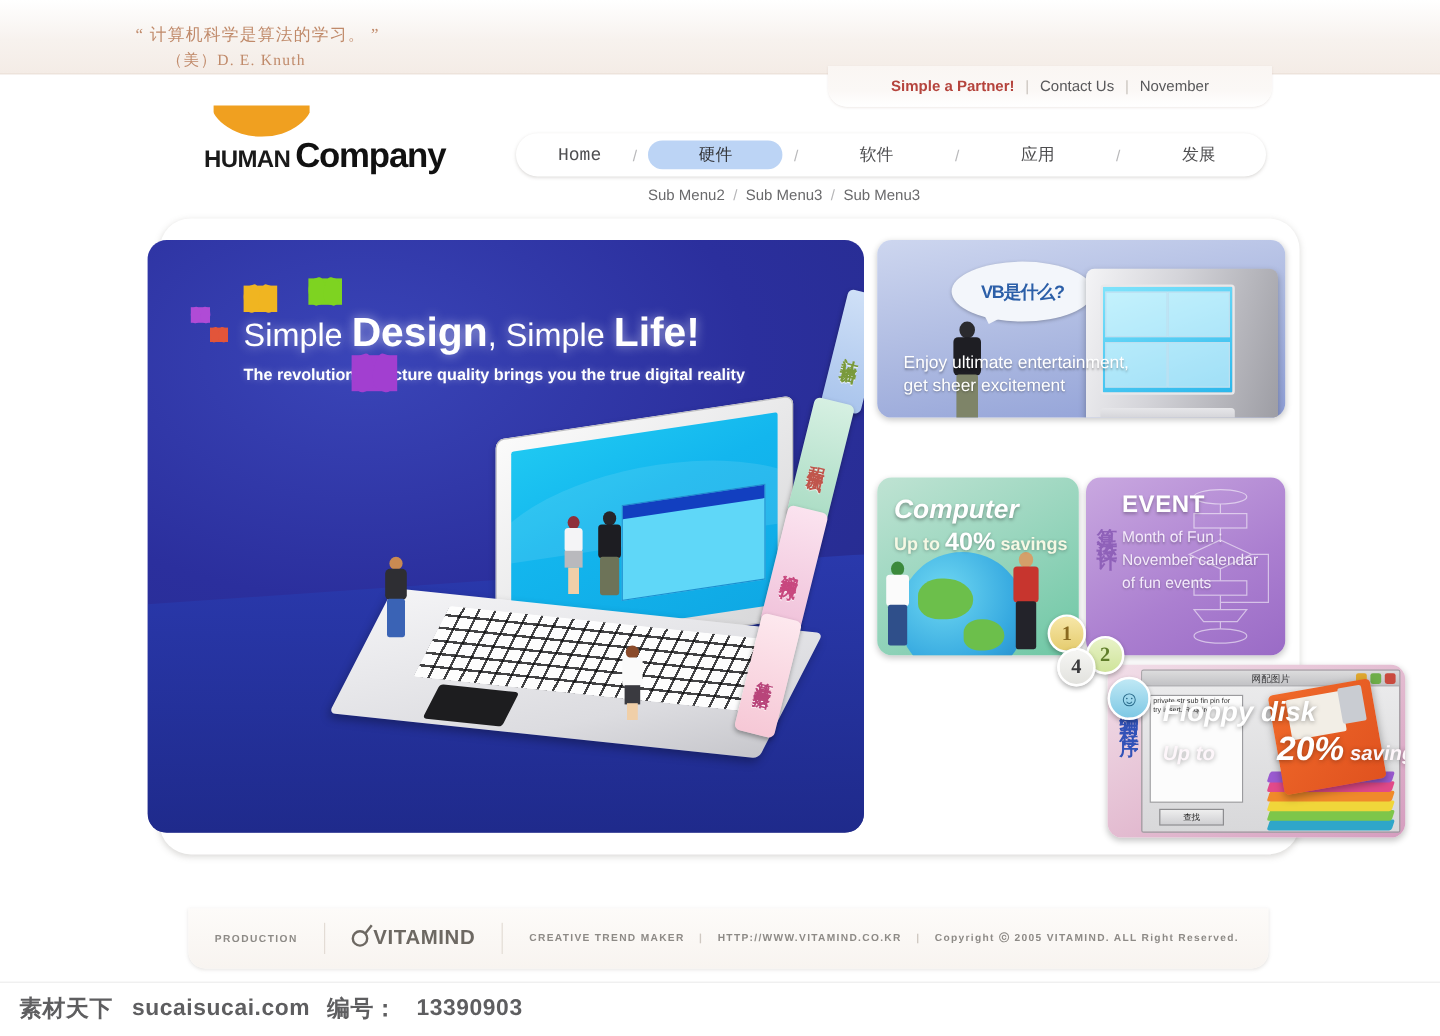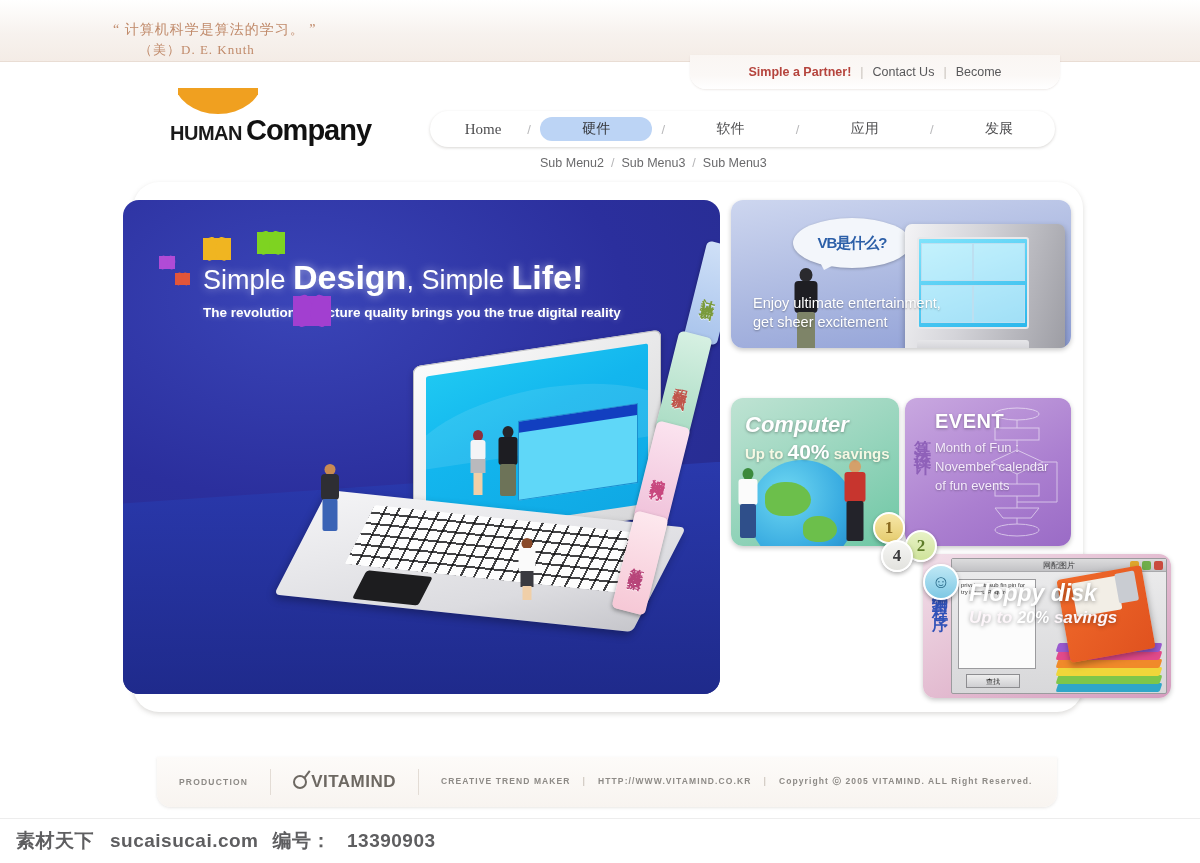--- a/index.html
+++ b/index.html
@@ -68,21 +68,21 @@
     position:absolute; left:430px; top:111px; width:625px; height:36px;
     background:#ffffff; border-radius:18px;
     box-shadow:0 1px 3px rgba(120,110,105,.28);
     display:flex; align-items:center;
   }
   .nav-item{
     flex:0 0 auto; display:flex; align-items:center; justify-content:center;
     font-size:14px; color:#4e4e50; height:24px; border-radius:12px;
     padding:0 12px; cursor:pointer;
   }
-  .nav-item.home{ width:70px; margin-left:18px; font-family:Liberation Serif, serif; font-size:15px;}
+  .nav-item.home{ width:70px; margin-left:18px; font-family:Liberation Mono, monospace; font-size:15px;}
   .nav-item.cn{ width:112px; }
   .nav-item.active{ background:#bcd4f5; color:#34363a; }
   .nav-sep{ color:#b9b9bb; font-size:13px; width:24px; text-align:center; }
 
   .submenu{
     position:absolute; left:540px; top:153px; width:420px; height:20px;
     font-size:12.5px; color:#6a6a6c; display:flex; align-items:center; gap:7px;
     white-space:nowrap;
   }
   .submenu .s{ color:#b5b5b7; }
@@ -344,21 +344,21 @@
   .p-floppy .ft{
     position:absolute; left:46px; top:26px; color:#ffffff;
     font-size:23px; font-style:italic; font-weight:bold;
     text-shadow:0 1px 4px rgba(0,0,0,.4); white-space:nowrap;
   }
   .p-floppy .ft2{
     position:absolute; left:46px; top:54px; color:#fdf6fa;
     font-size:17px; font-style:italic; font-weight:bold;
     text-shadow:0 1px 4px rgba(0,0,0,.35); white-space:nowrap;
   }
-  .p-floppy .ft2 b{ font-size:16px; color:#ffffff; }
+  .p-floppy .ft2 b{ font-size:28px; color:#ffffff;margin-left:47px; }
   .disk{
     position:absolute; right:22px; top:18px; width:86px; height:84px;
     background:linear-gradient(135deg,#f06a2a 0%, #e0521f 100%);
     border-radius:4px; transform:rotate(-10deg);
     box-shadow:0 3px 7px rgba(0,0,0,.35);
   }
   .disk .lbl{ position:absolute; left:14px; top:6px; width:46px; height:34px;
     background:#f2eee6; border-radius:2px; }
   .disk .sh{ position:absolute; right:8px; top:4px; width:20px; height:30px;
     background:#c9ccd2; border-radius:2px; }
@@ -420,21 +420,21 @@
     <span class="l2">（美）D. E. Knuth</span>
   </div>
 </div>
 
 <div class="util-tab">
   <div class="util-links">
     <span class="partner">Simple a Partner!</span>
     <span class="sep">|</span>
     <span>Contact Us</span>
     <span class="sep">|</span>
-    <span>Become</span>
+    <span>November</span>
   </div>
 </div>
 
 <div class="logo">
   <div class="smile"></div>
   <div class="words">
     <span class="human">HUMAN</span><span class="company">Company</span>
   </div>
 </div>
 

